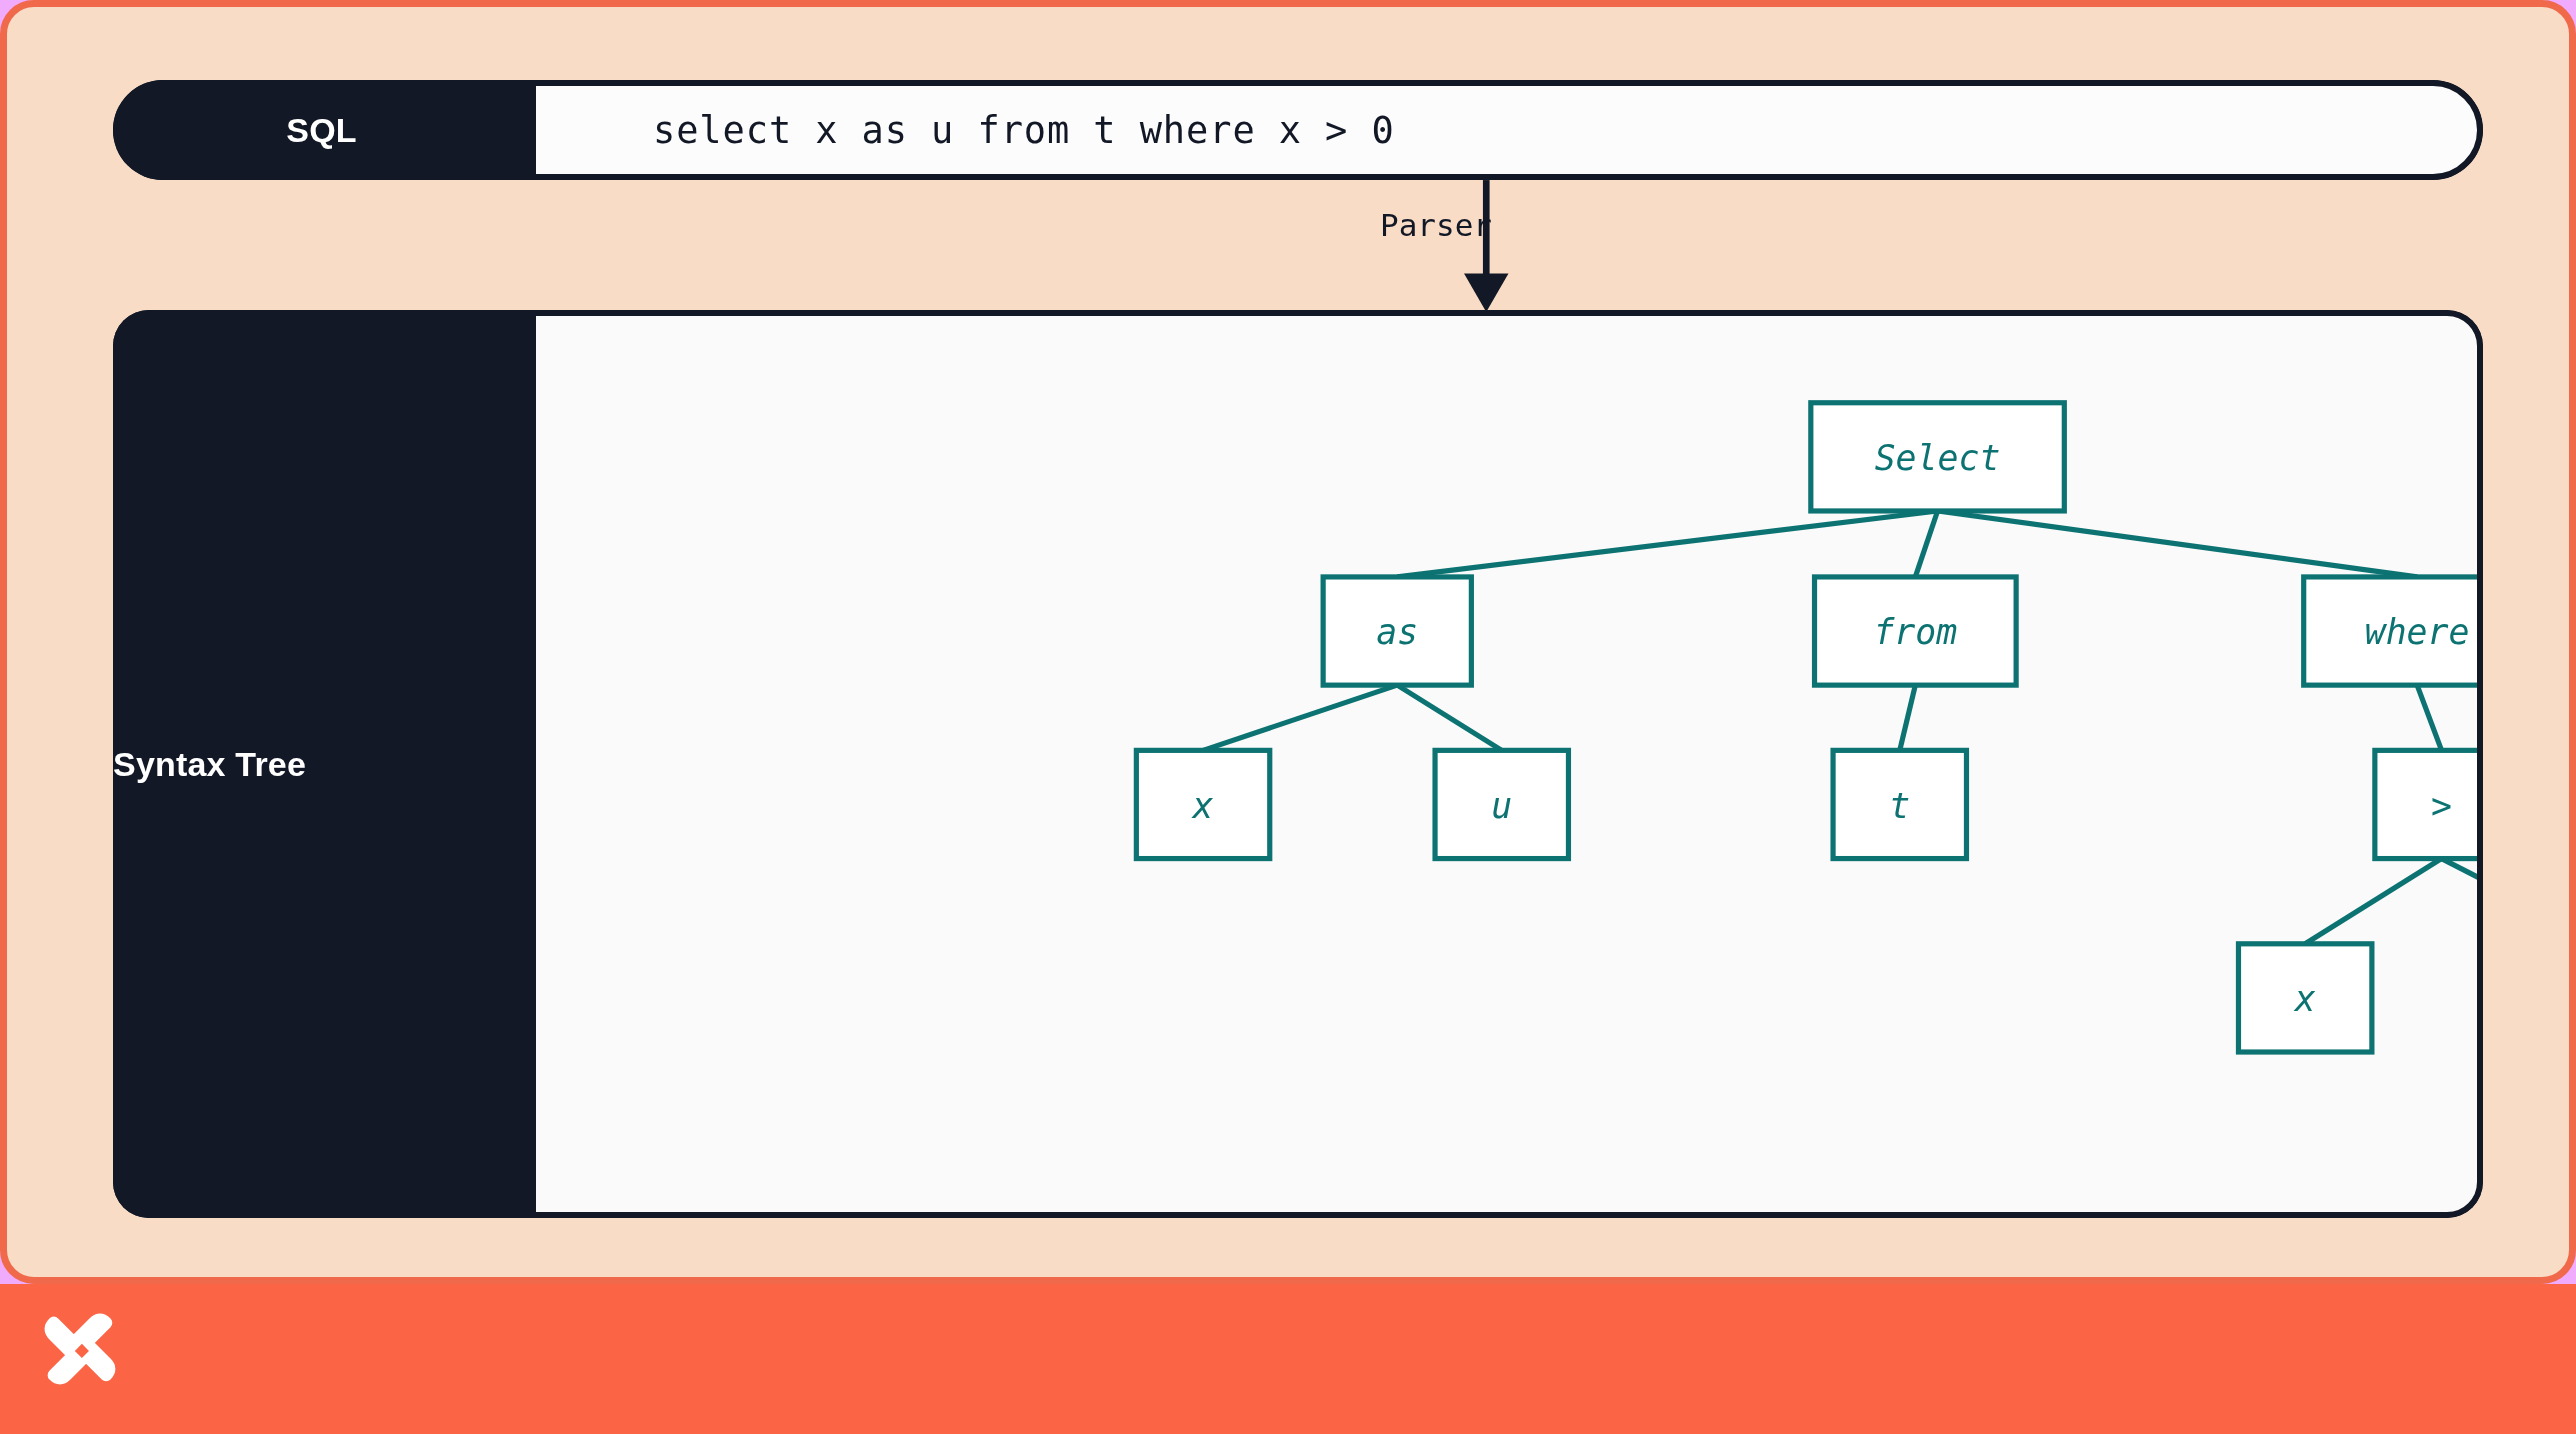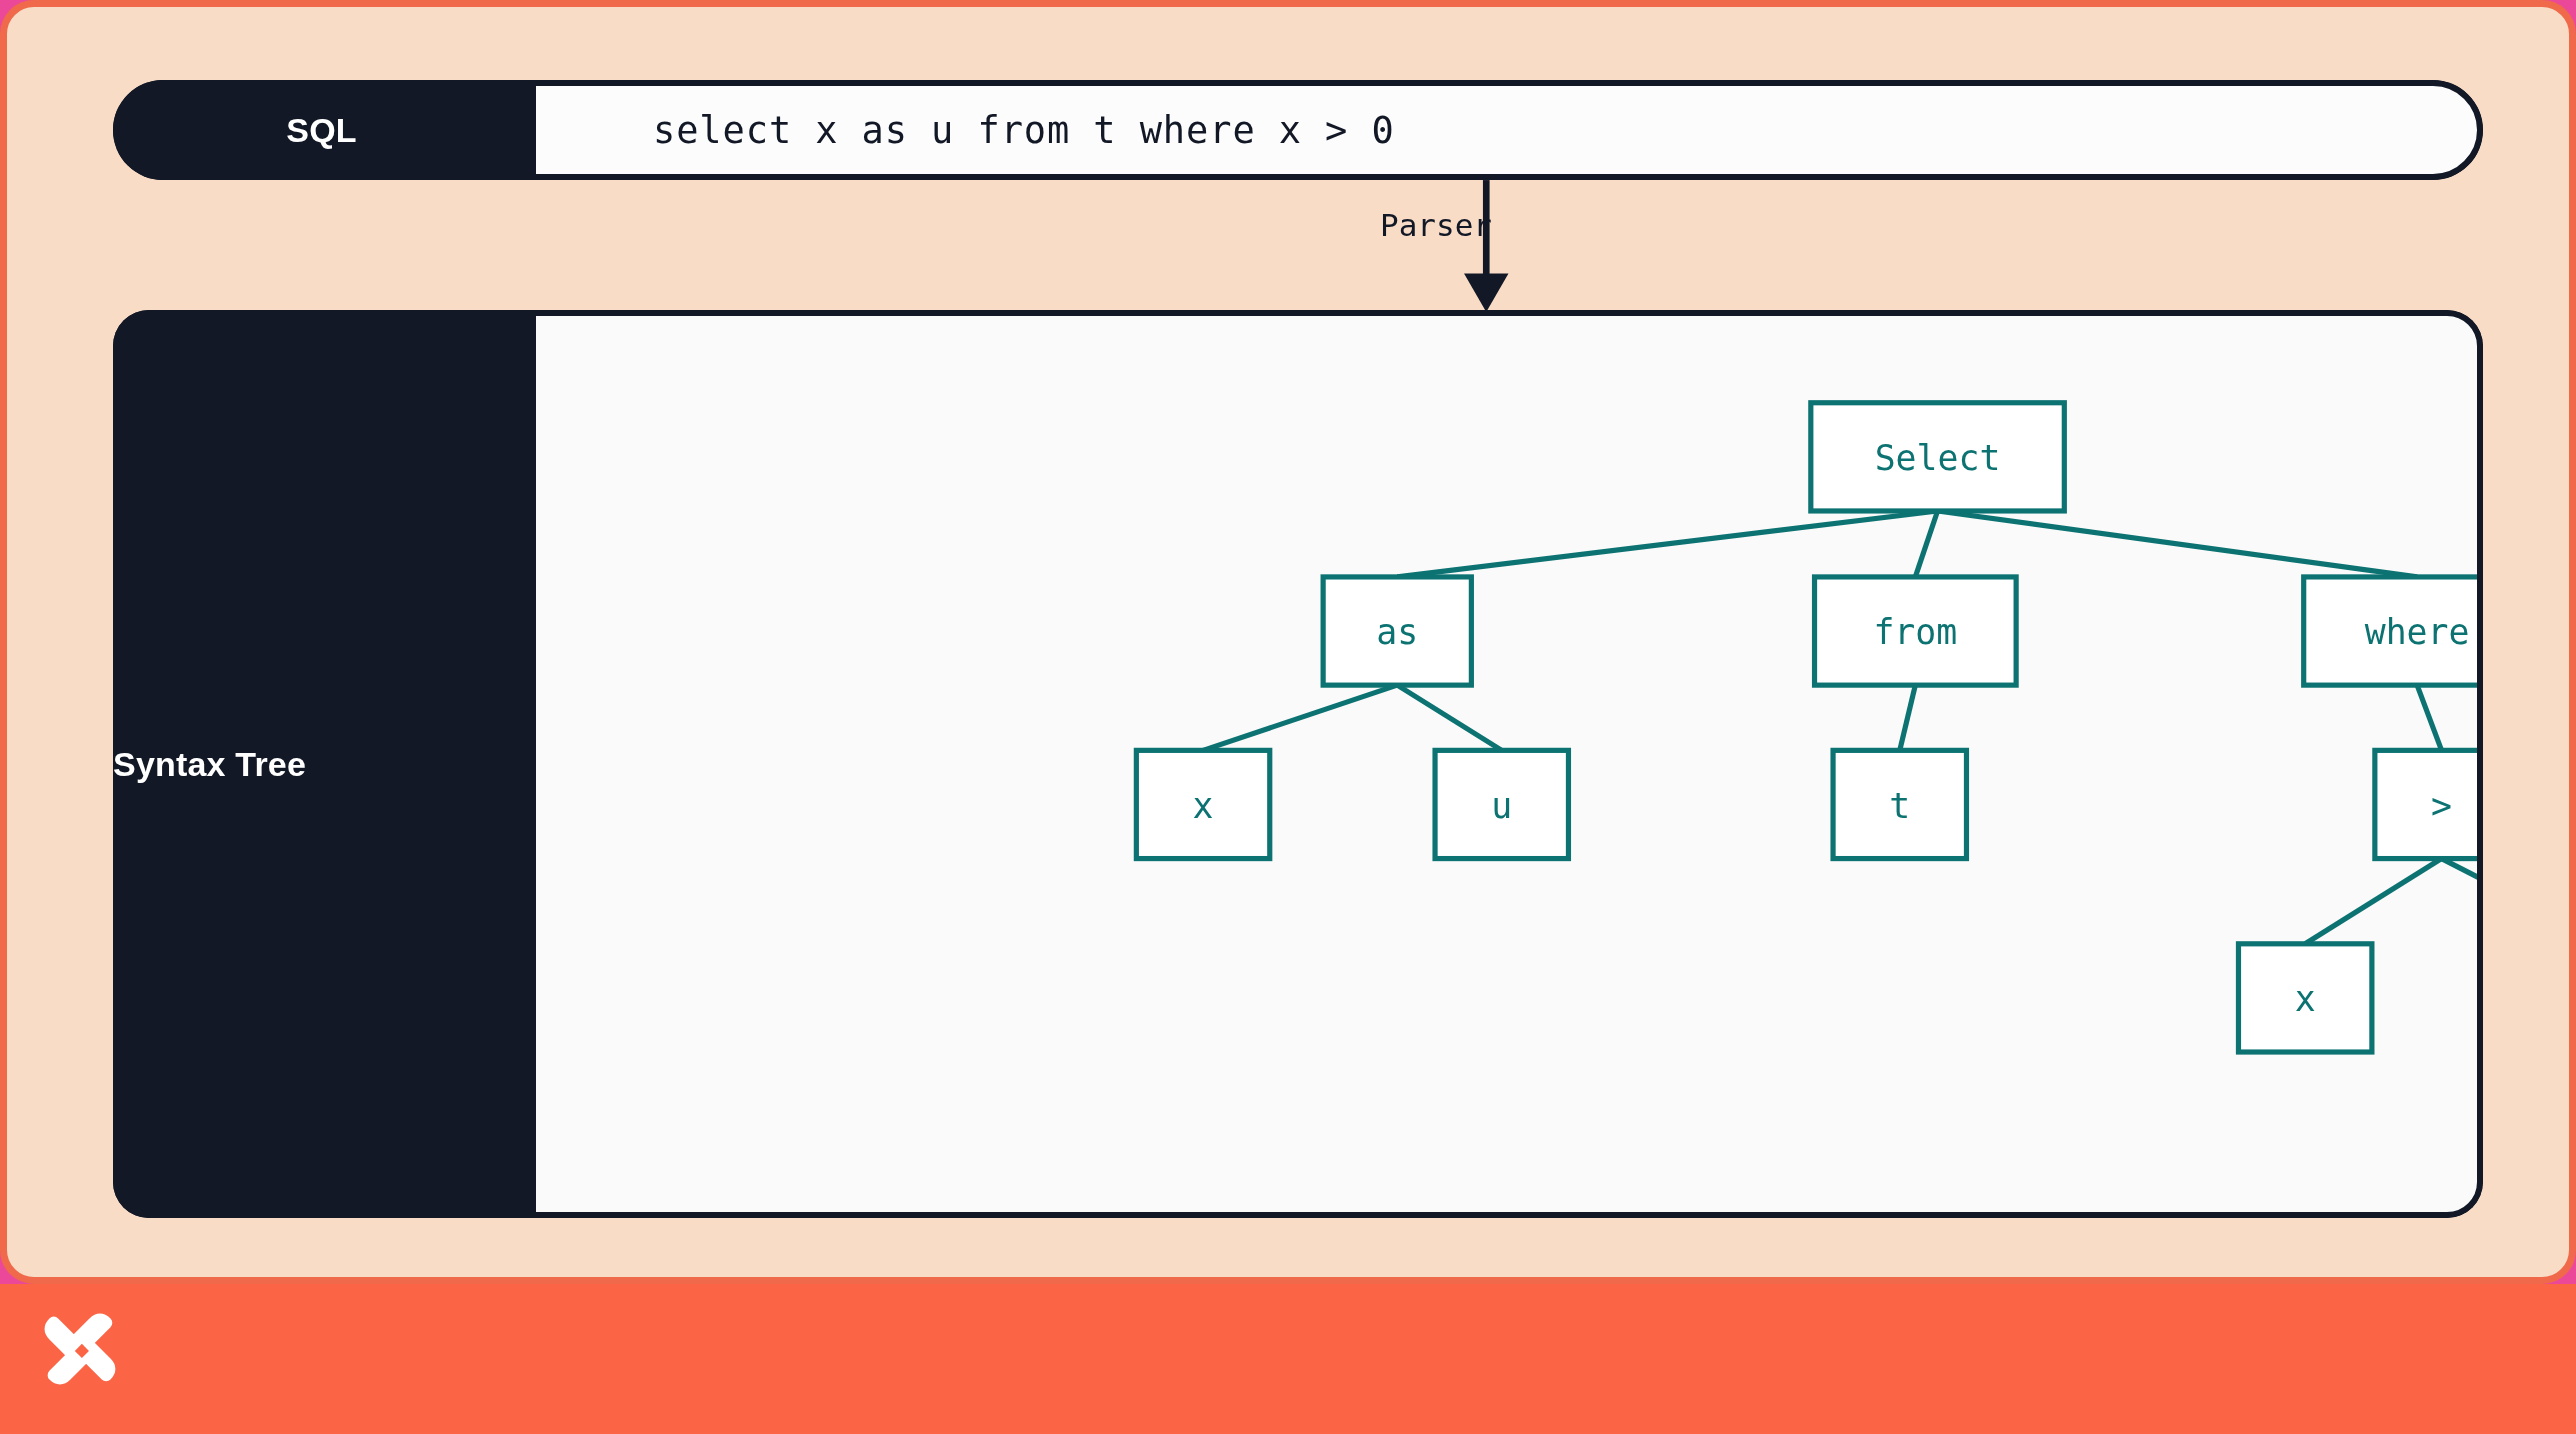--- a/index.html
+++ b/index.html
@@ -13,21 +13,21 @@
   body {
     font-family: "Liberation Sans", sans-serif;
     background: #FB6444;
   }
 
   
   #slide {
     position: relative;
     width: 2576px;
     height: 1379px;
-    background: #ec4899;
+    background: #f0abfc;
   }
 
   #canvas-frame {
     position: absolute;
     left: 0;
     top: 0;
     width: 2576px;
     height: 1284px;
     background: #F8DCC6;
     border: 7.4px solid #F0694A;
@@ -134,20 +134,21 @@
     letter-spacing: 0.2px;
   }
 
   #tree-canvas-cell {
     flex: 1 1 auto;
     background: #FAFAFA;
     border: 6px solid #121826;
     border-radius: 0 36px 36px 0;
     position: relative;
     overflow: hidden;
+    font-style: italic;
   }
 
   #tree-svg {
     position: absolute;
     left: 0;
     top: 0;
   }
 
   .tree-node-rect {
     fill: #FFFFFF;

